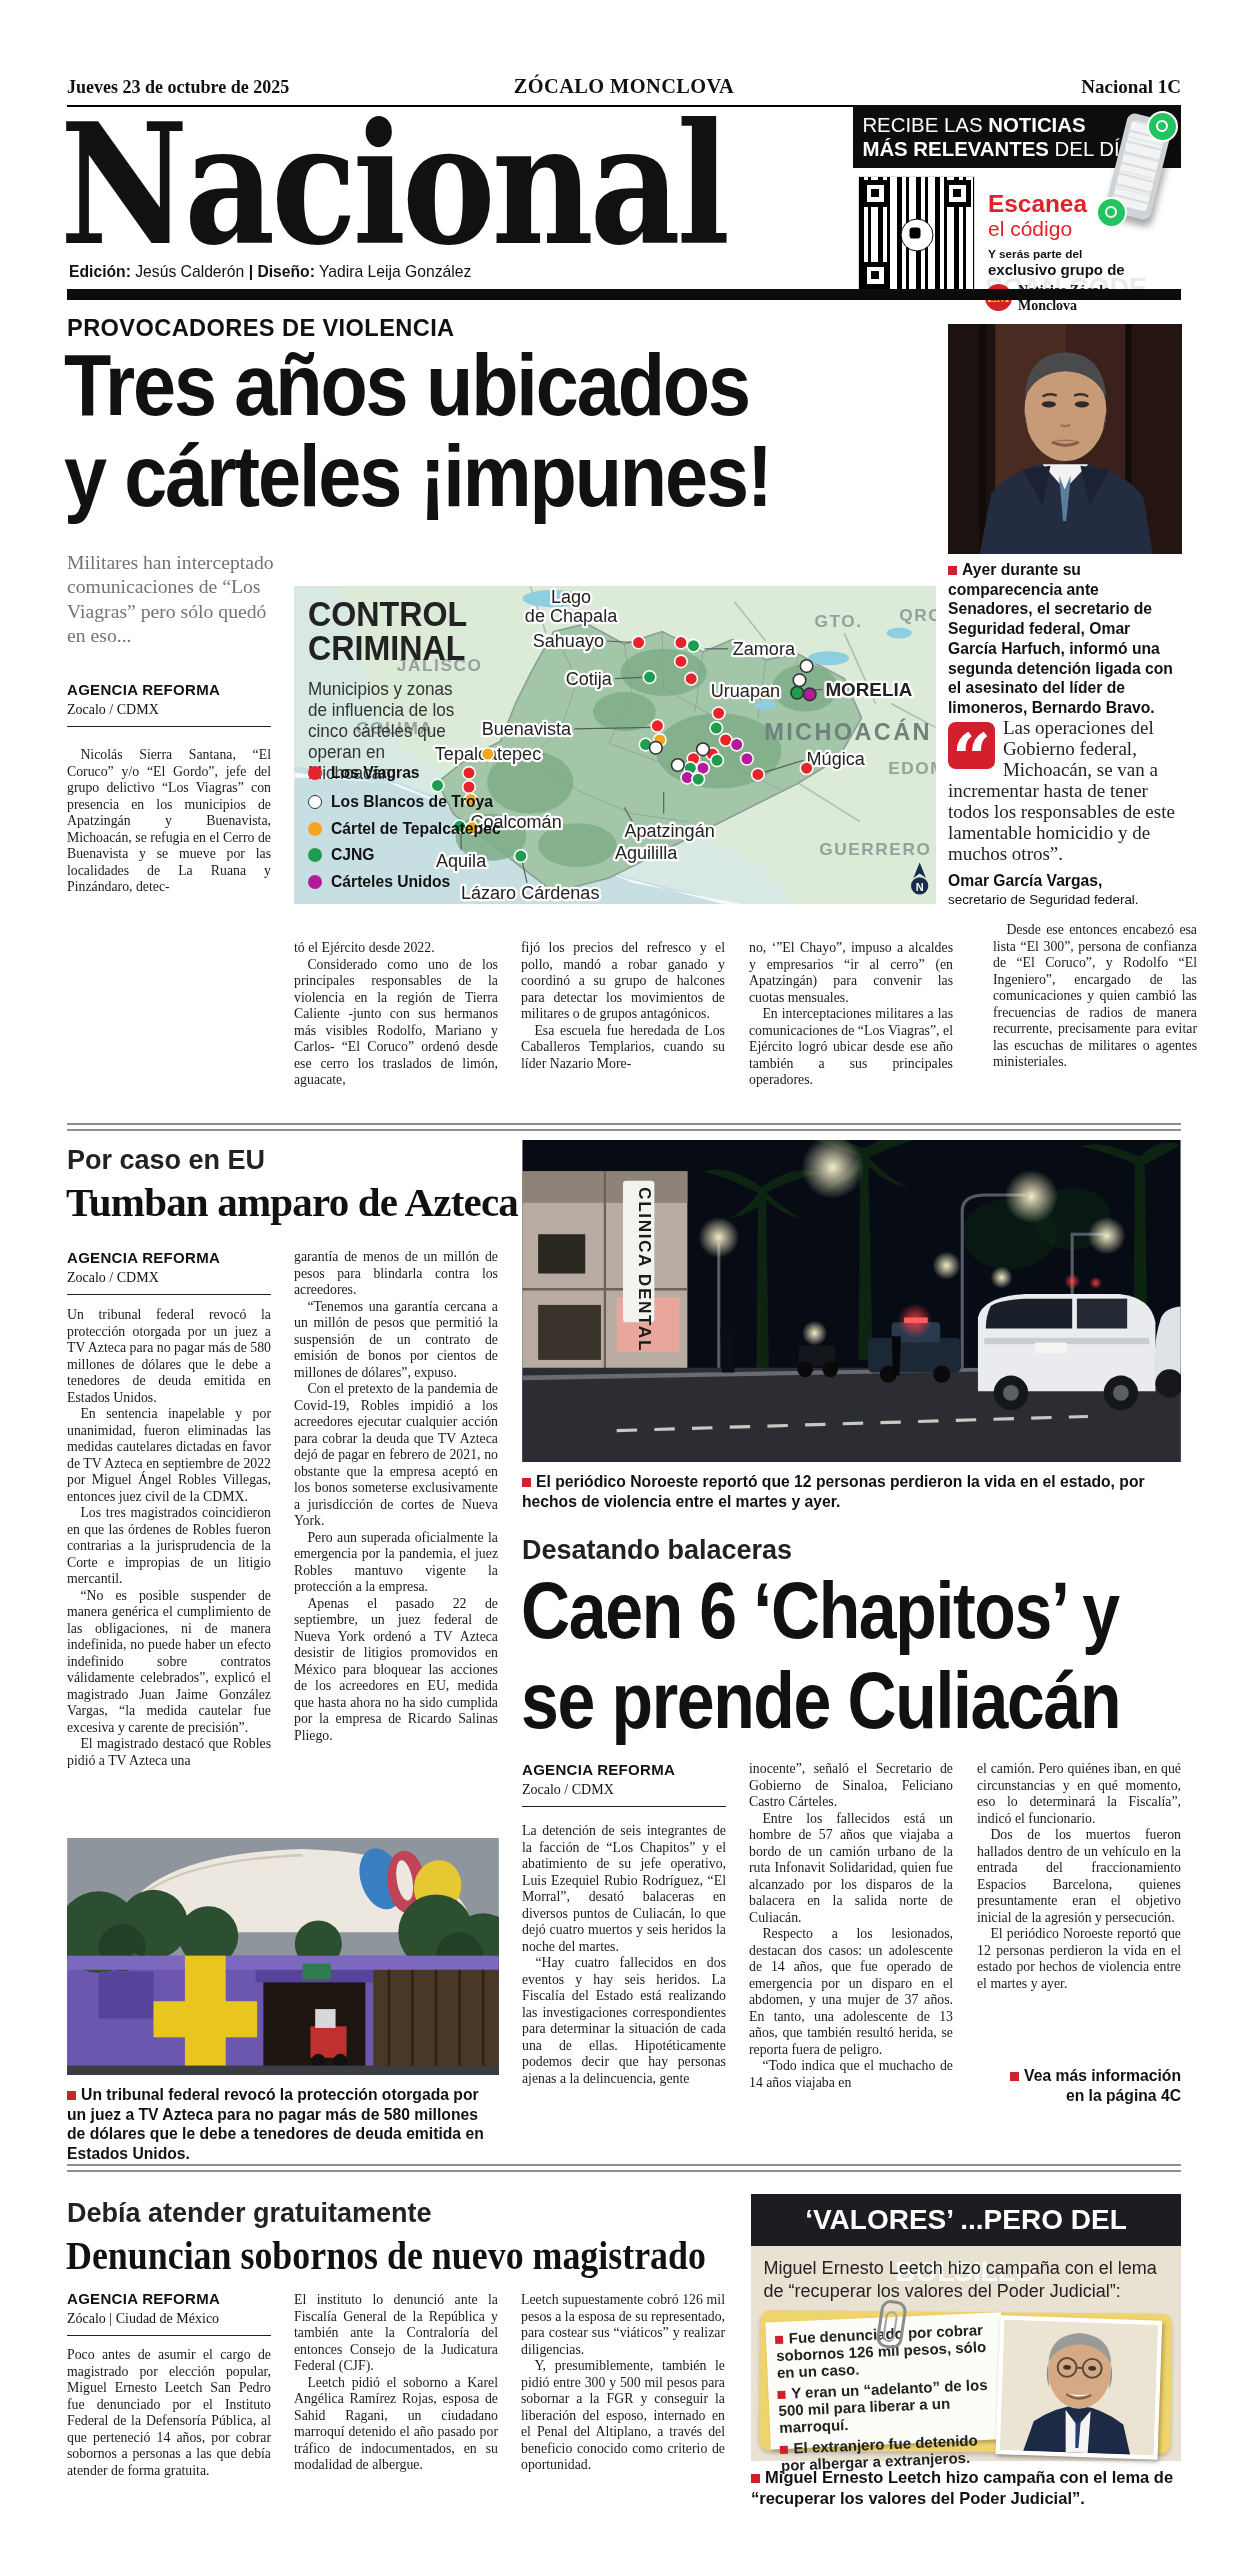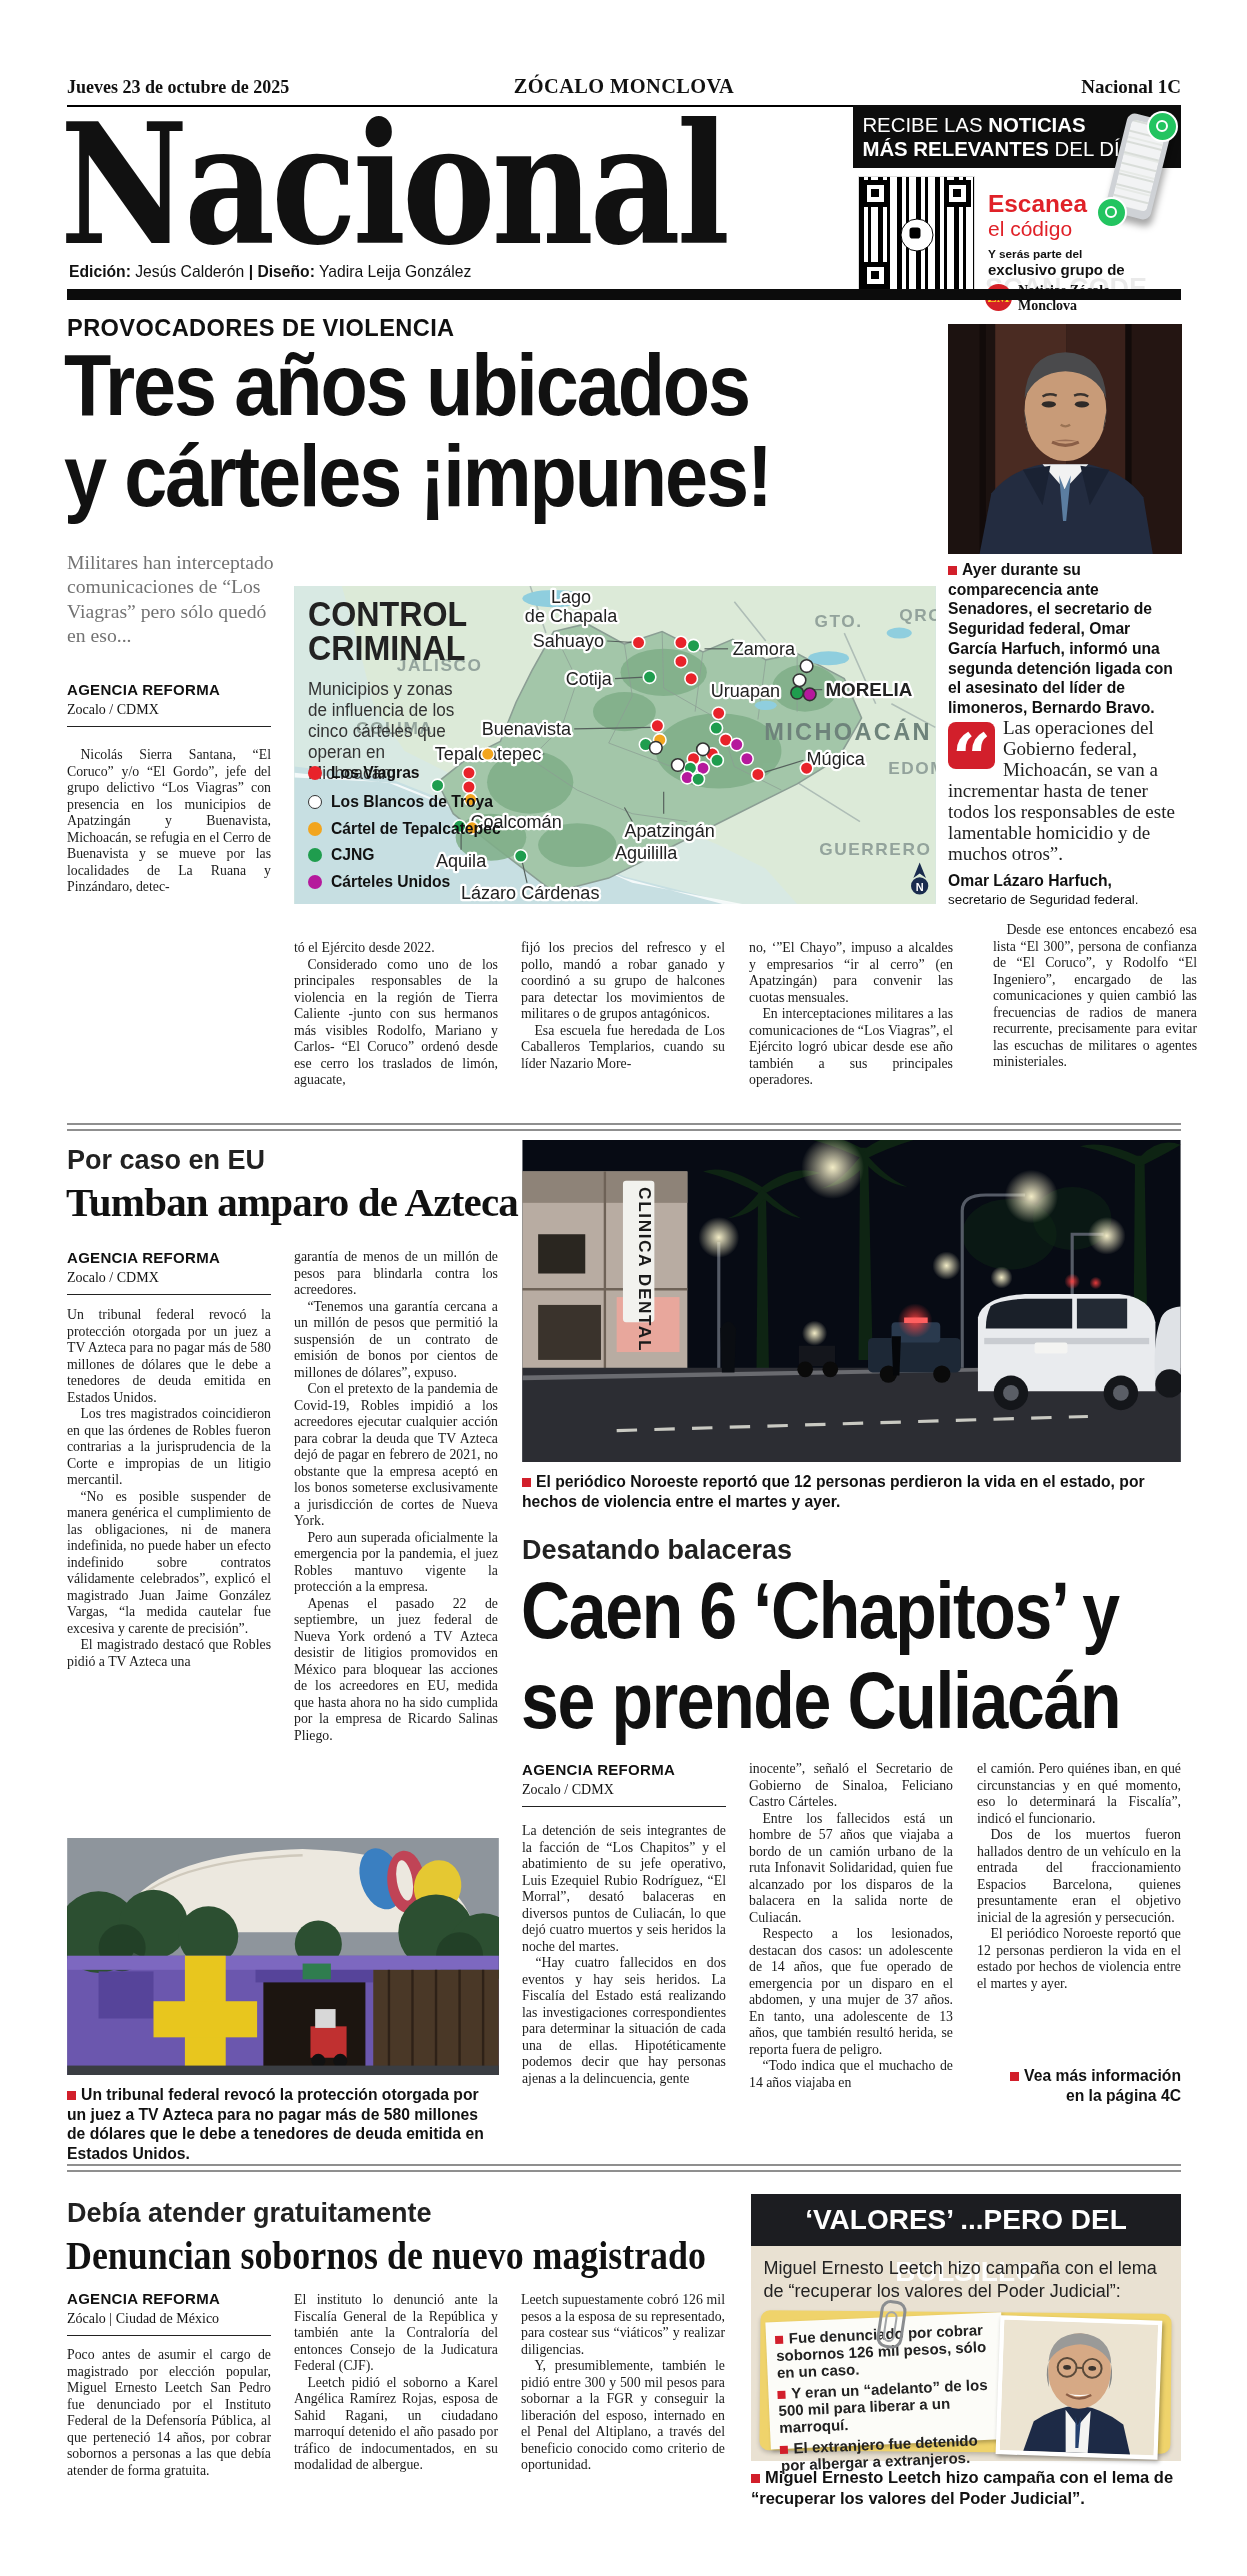--- a/index.html
+++ b/index.html
@@ -358,36 +358,37 @@
       <path d="M133 149 Q149 144 165 149" fill="#6e4434" opacity=".5"></path>
     </svg>
   </div>
   <div class="abs cap" style="left:948px;top:560px;width:234px;">
     <span class="redsq"></span><span>Ayer durante su comparecencia ante Senadores, el secretario de Seguridad federal, Omar García Harfuch, informó una segunda detención ligada con el asesinato del líder de limoneros, Bernardo Bravo.</span>
   </div>
 
   <div class="abs" style="left:948px;top:717px;width:234px;">
     <div class="quote-ic">“</div>
     <div class="quote-tx">Las operaciones del Gobierno federal, Michoacán, se van a incrementar hasta de tener todos los responsables de este lamentable homicidio y de muchos otros”.</div>
-    <div class="q-name" style="clear:both;">Omar Lázaro Harfuch,</div>
+    <div class="q-name" style="clear:both;">Omar García Vargas,</div>
     <div class="q-role">secretario de Seguridad federal.</div>
   </div>
 
   <div class="abs divider" style="top:1123px;"></div>
   <div class="abs divider" style="top:1129px;"></div>
 
   <div class="abs kick-soft" style="left:67px;top:1145px;">Por caso en EU</div>
   <div class="abs serif-hl" style="left:66px;top:1178px;">Tumban amparo de Azteca</div>
   <div class="abs" style="left:67px;top:1249px;width:204px;">
     <div class="agency">AGENCIA REFORMA</div>
     <div class="dateline">Zocalo / CDMX</div>
     <div class="bl-rule"></div>
   </div>
   <div class="abs col" style="left:67px;top:1307px;">
     <p class="ni">Un tribunal federal revocó la protección otorgada por un juez a TV Azteca para no pagar más de 580 millones de dólares que le debe a tenedores de deuda emitida en Estados Unidos.</p>
+    <p>En sentencia inapelable y por unanimidad, fueron eliminadas las medidas cautelares dictadas en favor de TV Azteca en septiembre de 2022 por Miguel Ángel Robles Villegas, entonces juez civil de la CDMX.</p>
     <p>Los tres magistrados coincidieron en que las órdenes de Robles fueron contrarias a la jurisprudencia de la Corte e impropias de un litigio mercantil.</p>
     <p>“No es posible suspender de manera genérica el cumplimiento de las obligaciones, ni de manera indefinida, no puede haber un efecto indefinido sobre contratos válidamente celebrados”, explicó el magistrado Juan Jaime González Vargas, “la medida cautelar fue excesiva y carente de precisión”.</p>
     <p>El magistrado destacó que Robles pidió a TV Azteca una</p>
   </div>
   <div class="abs col" style="left:294px;top:1249px;">
     <p class="ni">garantía de menos de un millón de pesos para blindarla contra los acreedores.</p>
     <p>“Tenemos una garantía cercana a un millón de pesos que permitió la suspensión de un contrato de emisión de bonos por cientos de millones de dólares”, expuso.</p>
     <p>Con el pretexto de la pandemia de Covid-19, Robles impidió a los acreedores ejecutar cualquier acción para cobrar la deuda que TV Azteca dejó de pagar en febrero de 2021, no obstante que la empresa aceptó en los bonos someterse exclusivamente a jurisdicción de cortes de Nueva York.</p>
     <p>Pero aun superada oficialmente la emergencia por la pandemia, el juez Robles mantuvo vigente la protección a la empresa.</p>
     <p>Apenas el pasado 22 de septiembre, un juez federal de Nueva York ordenó a TV Azteca desistir de litigios promovidos en México para bloquear las acciones de los acreedores en EU, medida que hasta ahora no ha sido cumplida por la empresa de Ricardo Salinas Pliego.</p>

